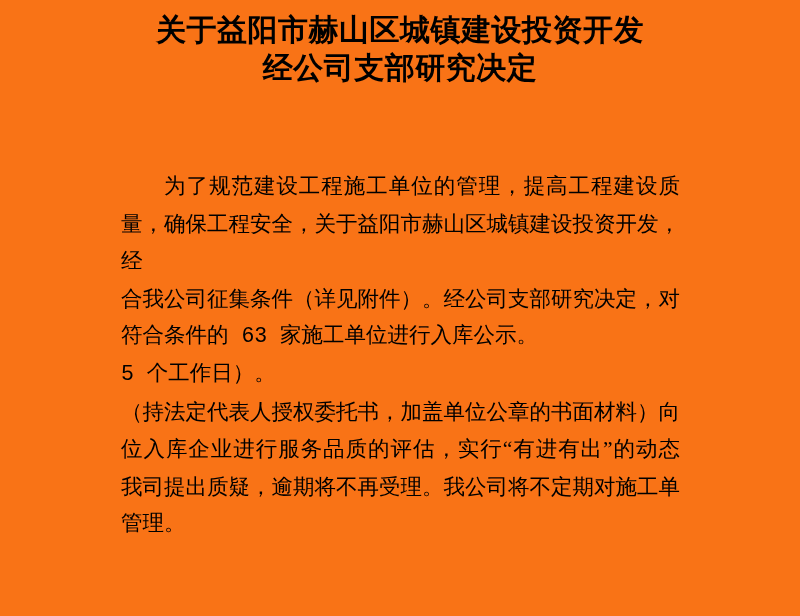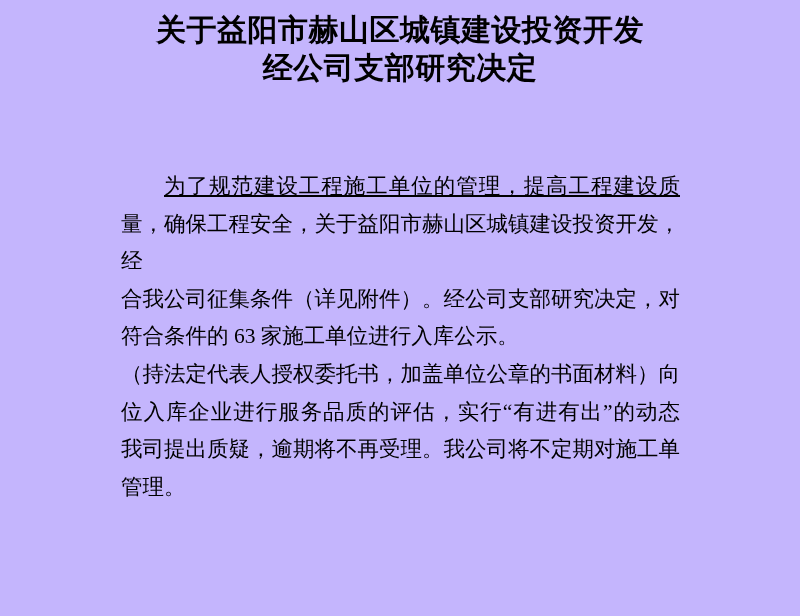--- a/index.html
+++ b/index.html
@@ -1,21 +1,21 @@
 <!DOCTYPE html>
 <html><head>
 <meta charset="utf-8">
 <style>
   * { margin: 0; padding: 0; box-sizing: border-box; }
   html, body { background: #ffffff; }
   .page {
     position: relative;
     width: 800px;
     height: 616px;
-    background: #c4b5fd;
+    background: #f97316;
     overflow: hidden;
     color: #000000;
     font-family: "Liberation Serif", "DejaVu Serif", serif;
   }
   .title {
     position: absolute;
     top: 11px;
     left: 0;
     width: 800px;
     text-align: center;
@@ -35,42 +35,43 @@
   }
   .text-line {
     text-align: justify;
     text-align-last: justify;
     text-justify: inter-character;
     white-space: normal;
   }
   .text-line.no-justify {
     text-align: left;
     text-align-last: left;
+    font-family: Liberation Mono, monospace;
   }
   .text-line.indent {
     text-indent: 2em;
-    text-decoration: underline;
   }
 </style>
 </head>
 <body>
 
 <div class="page">
   <div class="title" id="title-container">
       <div>关于益阳市赫山区城镇建设投资开发</div>
       <div>经公司支部研究决定</div>
     </div>
   <div class="body-text" id="body-container">
       <div>
         <div class="text-line indent">为了规范建设工程施工单位的管理，提高工程建设质</div>
         <div class="text-line">量，确保工程安全，关于益阳市赫山区城镇建设投资开发，经</div>
         <div class="text-line">合我公司征集条件（详见附件）。经公司支部研究决定，对</div>
         <div class="text-line no-justify">符合条件的 63 家施工单位进行入库公示。</div>
       </div>
       <div>
+        <div class="text-line no-justify">5 个工作日）。</div>
       </div>
       <div>
         <div class="text-line">（持法定代表人授权委托书，加盖单位公章的书面材料）向</div>
         <div class="text-line">位入库企业进行服务品质的评估，实行“有进有出”的动态</div>
         <div class="text-line">我司提出质疑，逾期将不再受理。我公司将不定期对施工单</div>
         <div class="text-line no-justify">管理。</div>
       </div>
     </div>
 </div>
 

